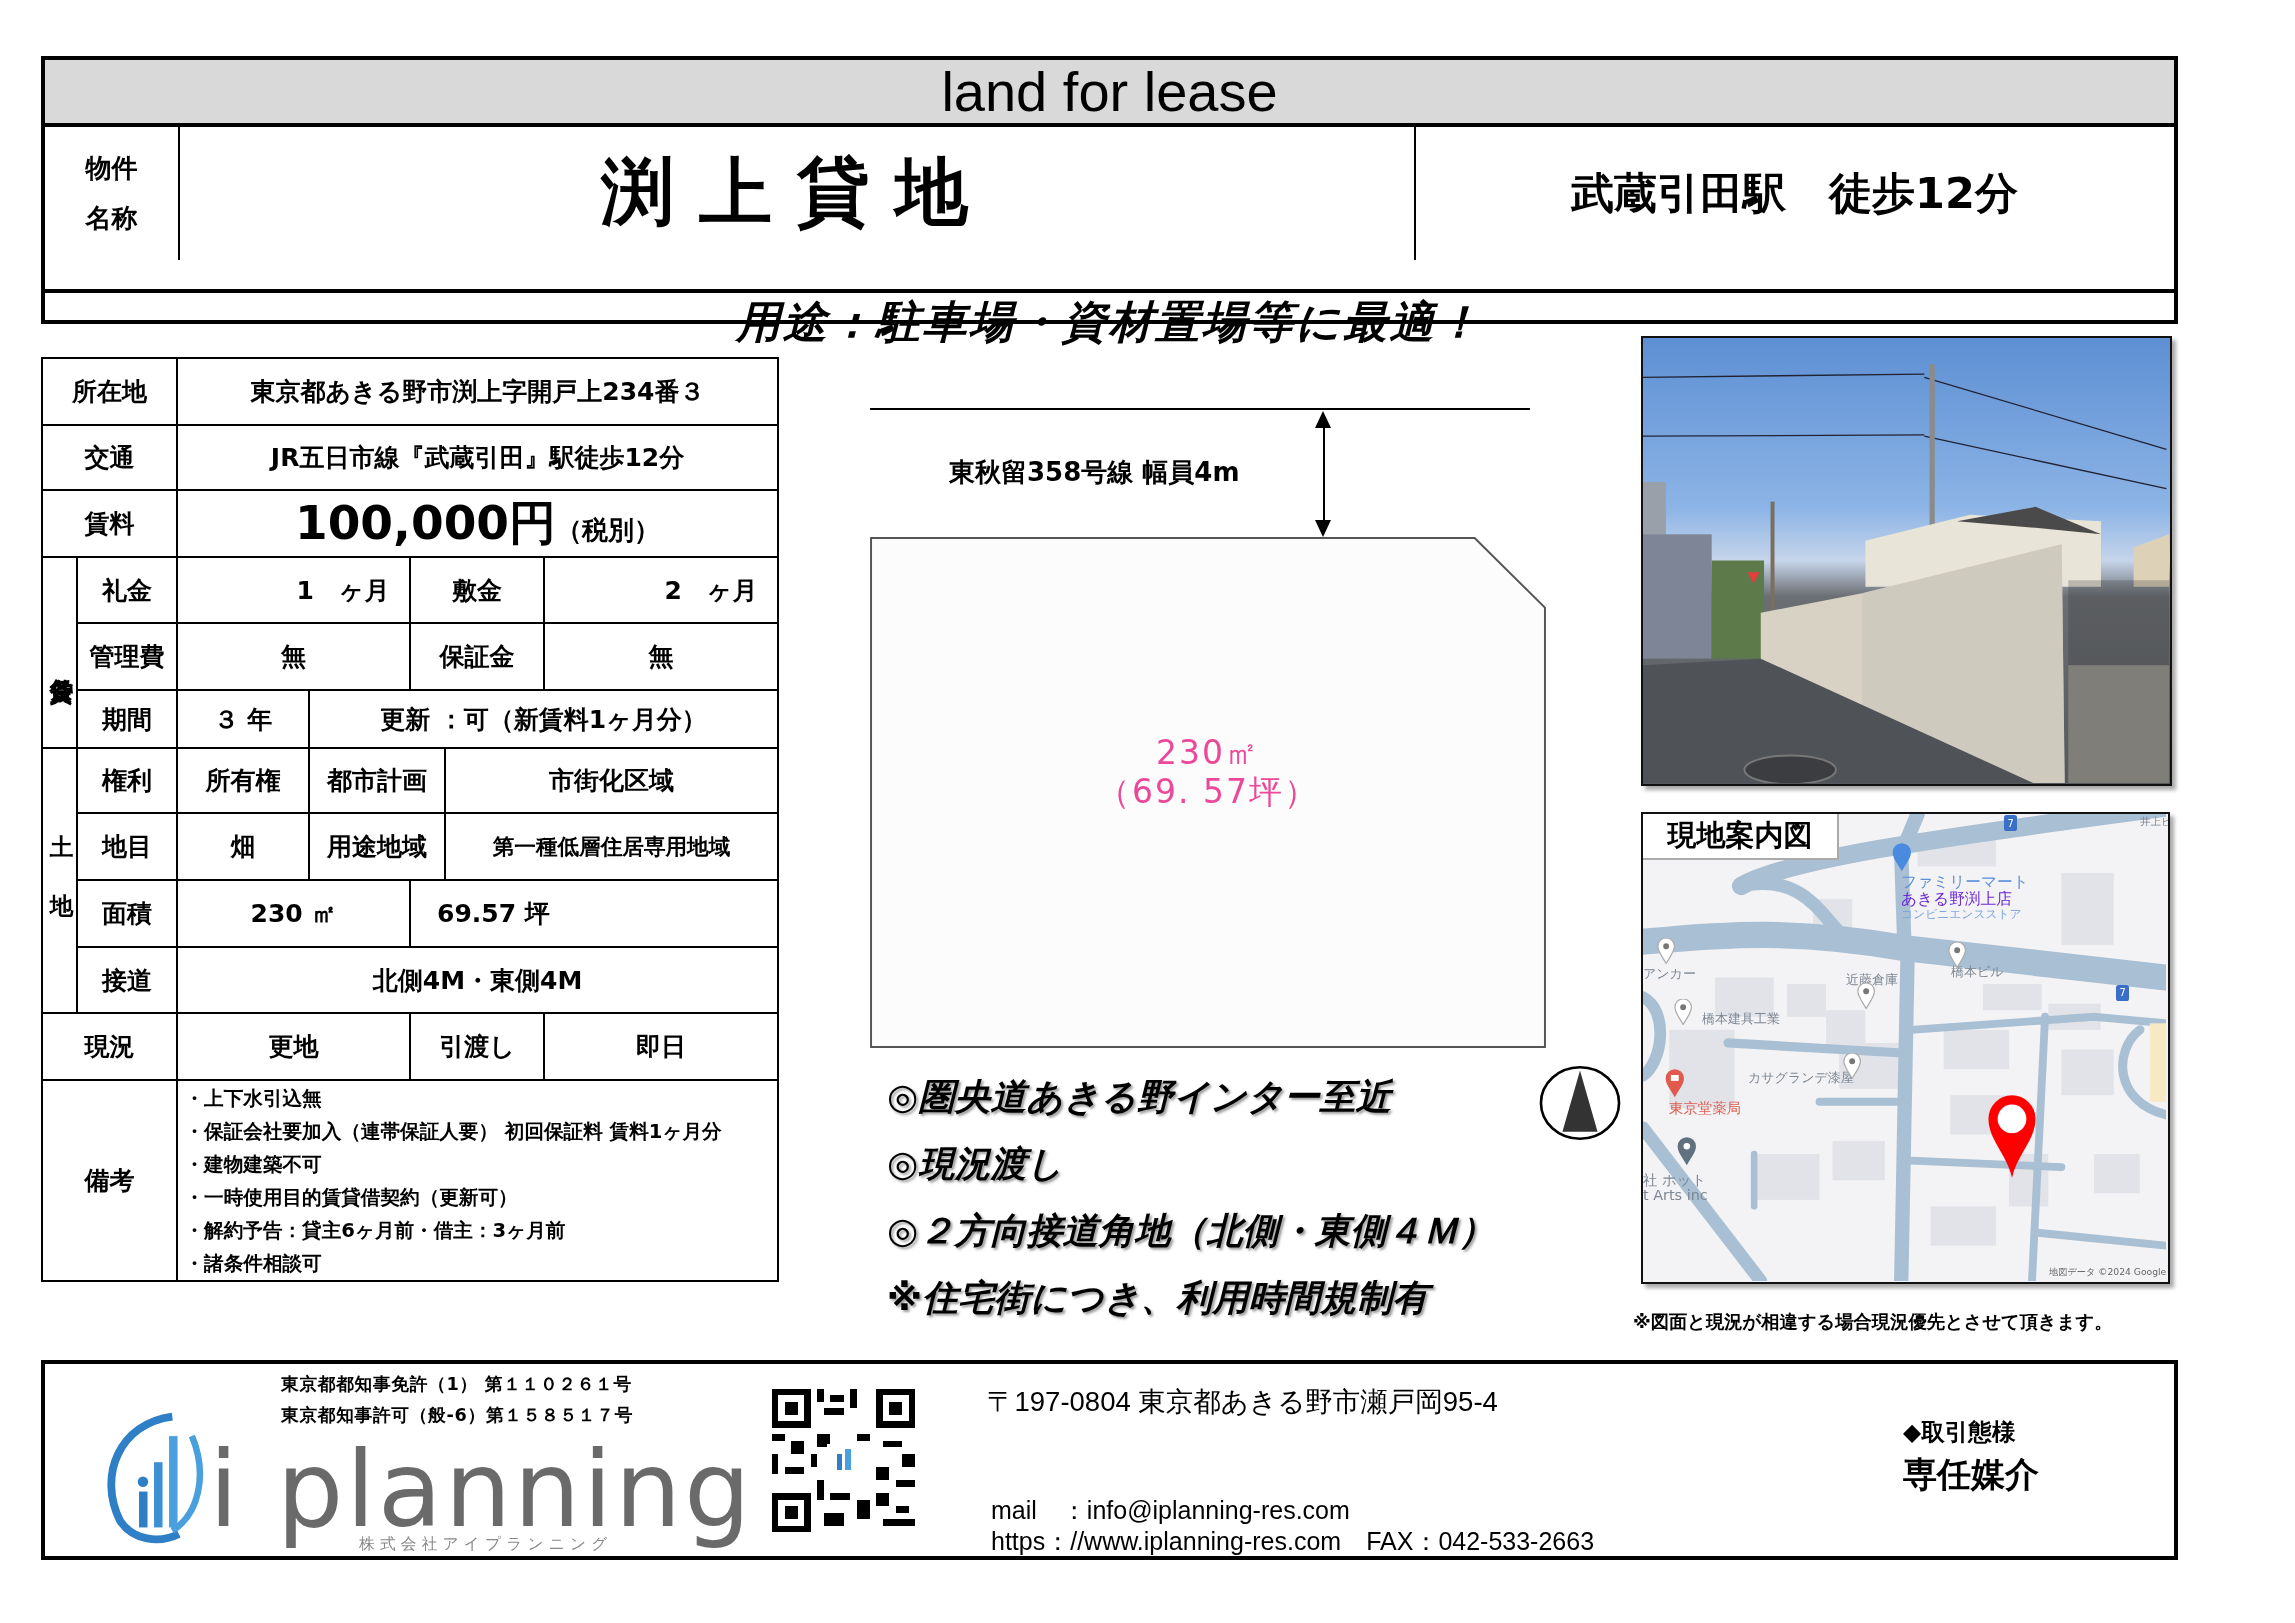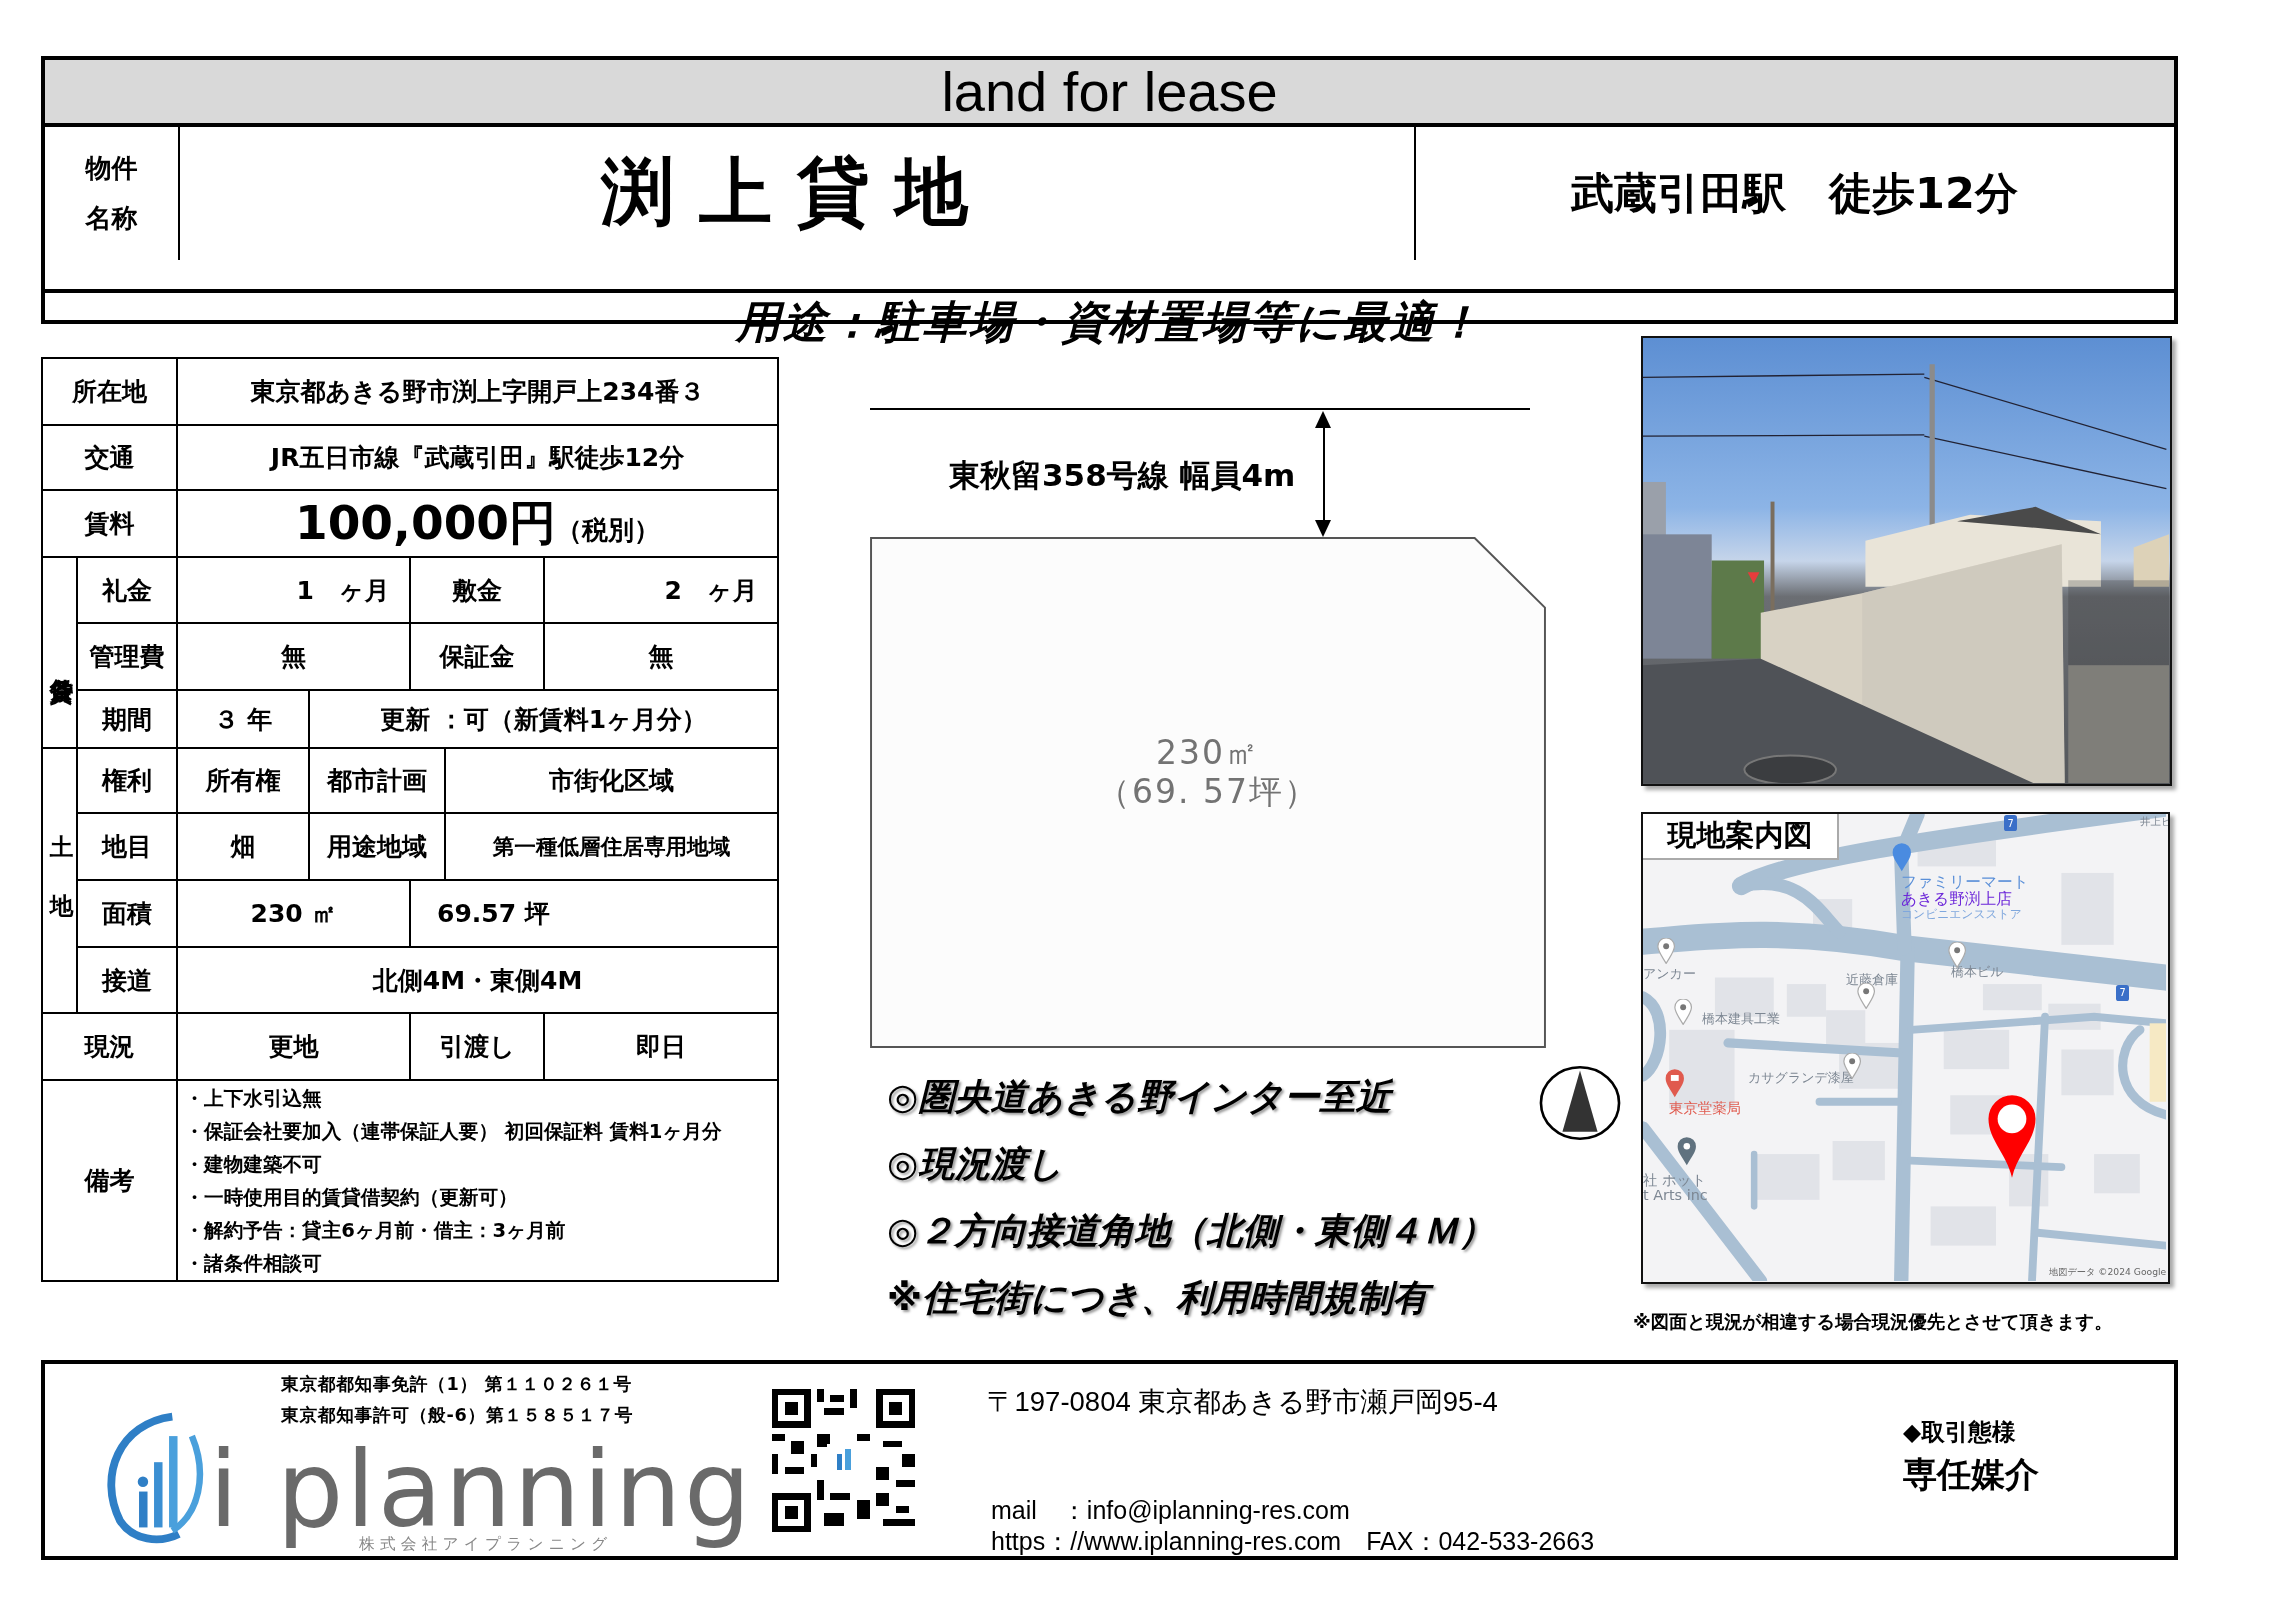--- a/index.html
+++ b/index.html
@@ -24,23 +24,23 @@
   #spec td.rent { font-size:47px; }
   #spec td.rent span.small { font-size:26px; }
   #spec td.right { text-align:right; padding-right:19.6px; }
   #spec td.notes { text-align:left; vertical-align:top; font-size:19.6px; font-weight:bold; line-height:33px; padding:1.3px 0 0 6.5px; }
 
   
   #road-line { left:870px; top:408px; width:660px; height:2px; background:#000; }
   #road-arrow-line { left:1323px; top:419px; width:2px; height:105px; background:#000; }
   .arr-up { width:0; height:0; border-left:8.5px solid transparent; border-right:8.5px solid transparent; border-bottom:17px solid #000; }
   .arr-dn { width:0; height:0; border-left:8.5px solid transparent; border-right:8.5px solid transparent; border-top:17px solid #000; }
-  #road-label { left:949px; top:455px; font-size:31px; font-weight:bold; white-space:nowrap; }
+  #road-label { left:949px; top:455px; font-size:26px; font-weight:bold; white-space:nowrap; }
   #lot { left:870px; top:537px; width:676px; height:511px; }
-  #lot-text { left:870px; top:733px; width:676px; font-size:33px; text-align:center; line-height:39px; color:#737373; letter-spacing:2px;}
+  #lot-text { left:870px; top:733px; width:676px; font-size:33px; text-align:center; line-height:39px; color:#ec4899; letter-spacing:2px;}
 
   
   #features { left:887px; top:1063px; width:641px; }
   .feat { font-size:36px; font-weight:bold; font-style:italic; height:67px; line-height:67px; white-space:nowrap; text-shadow:2px 2px 2.6px #999; }
   #north { left:1539px; top:1065px; width:82px; height:76px; }
 
   
   #photo { left:1641px; top:336px; width:531px; height:450px; border:2.6px solid #111; overflow:hidden; box-shadow:3.9px 3.9px 3.9px #aaa;
            background:linear-gradient(to bottom, #5d8fd3 0%, #8cb4e6 38%, #c6d5ea 50%, #6b6e73 58%, #55585c 100%); }
 

